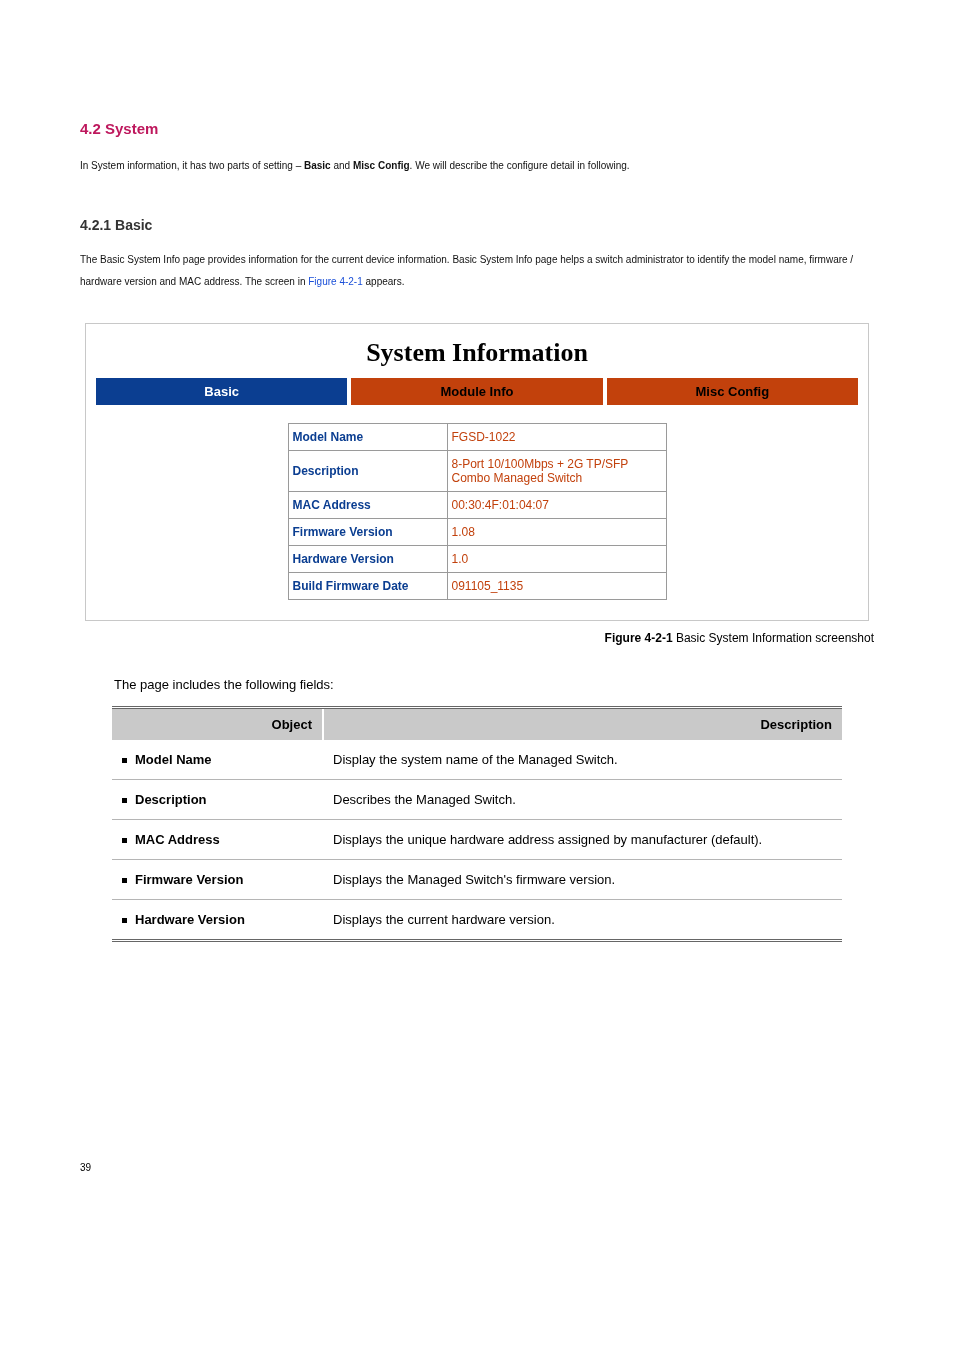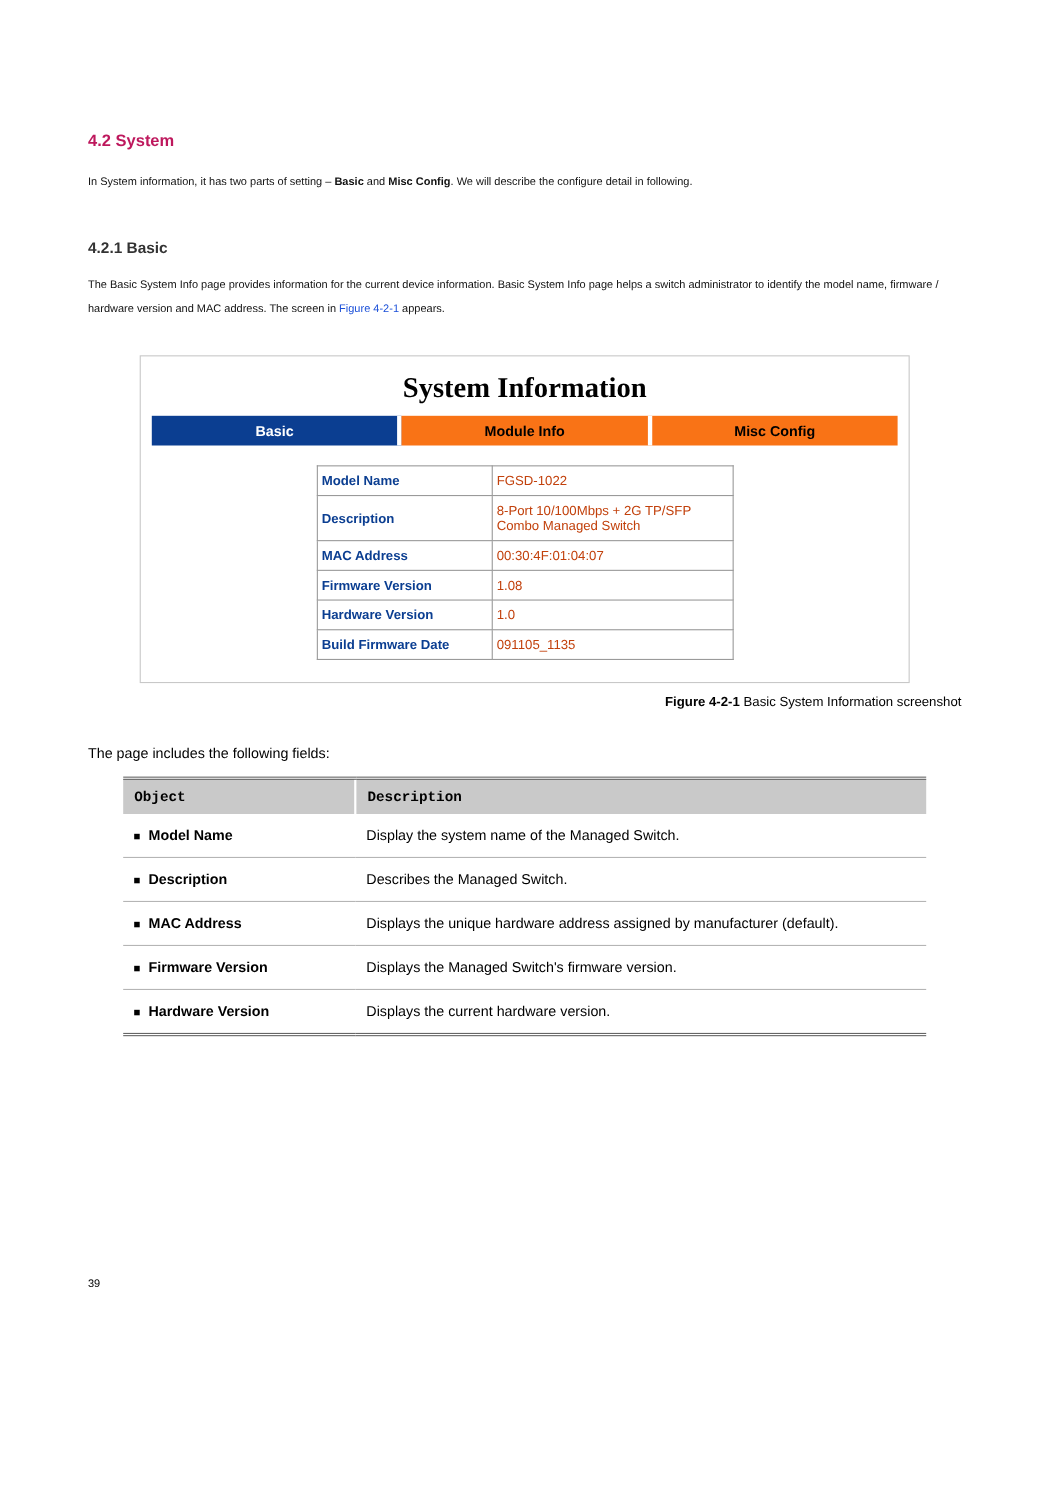--- a/index.html
+++ b/index.html
@@ -32,21 +32,21 @@
     font-size: 14px;
     font-weight: bold;
     color: #333;
     margin-top: 40px;
     margin-bottom: 16px;
   }
 
   
   .ui-box {
     margin: 30px auto 10px auto;
-    width: 700px;
+    width: 784px;
     border: 1px solid #c8c8c8;
     padding: 10px 10px 20px 10px;
     box-sizing: border-box;
   }
   .ui-title {
     text-align: center;
     font-family: "Times New Roman", Times, serif;
     font-size: 26px;
     font-weight: bold;
     color: #000;
@@ -66,21 +66,21 @@
     padding: 6px 0;
     border-right: 4px solid #fff;
     box-sizing: border-box;
   }
   .tab:last-child { border-right: none; }
   .tab-active {
     background: #0b3e91;
     color: #fff;
   }
   .tab-inactive {
-    background: #f97316;
+    background: #c2410c;
     color: #000;
   }
 
   .info-table {
     margin: 0 auto;
     border-collapse: collapse;
   }
   .info-table td {
     border: 1px solid #9a9a9a;
     font-family: Verdana, Geneva, sans-serif;
@@ -102,34 +102,34 @@
     text-align: right;
     font-size: 12px;
     margin-top: 8px;
     margin-bottom: 32px;
   }
 
   
   .fields-intro {
     font-size: 13px;
     margin-bottom: 14px;
+    margin-left: 34px;
   }
   .fields-table {
     margin: 0 auto;
     width: 730px;
     border-collapse: collapse;
   }
   .fields-table th {
     background: #c9c9c9;
     font-size: 13px;
     font-weight: bold;
-    text-align: left;
+    text-align: right;
     padding: 8px 10px;
     border-top: 3px double #666;
-    font-family: Liberation Mono, monospace;
   }
   .fields-table th.obj-col {
     border-right: 2px solid #fff;
     width: 190px;
   }
   .fields-table th.desc-col {
     border-left: 2px solid #fff;
   }
   .fields-table td {
     font-size: 13px;

